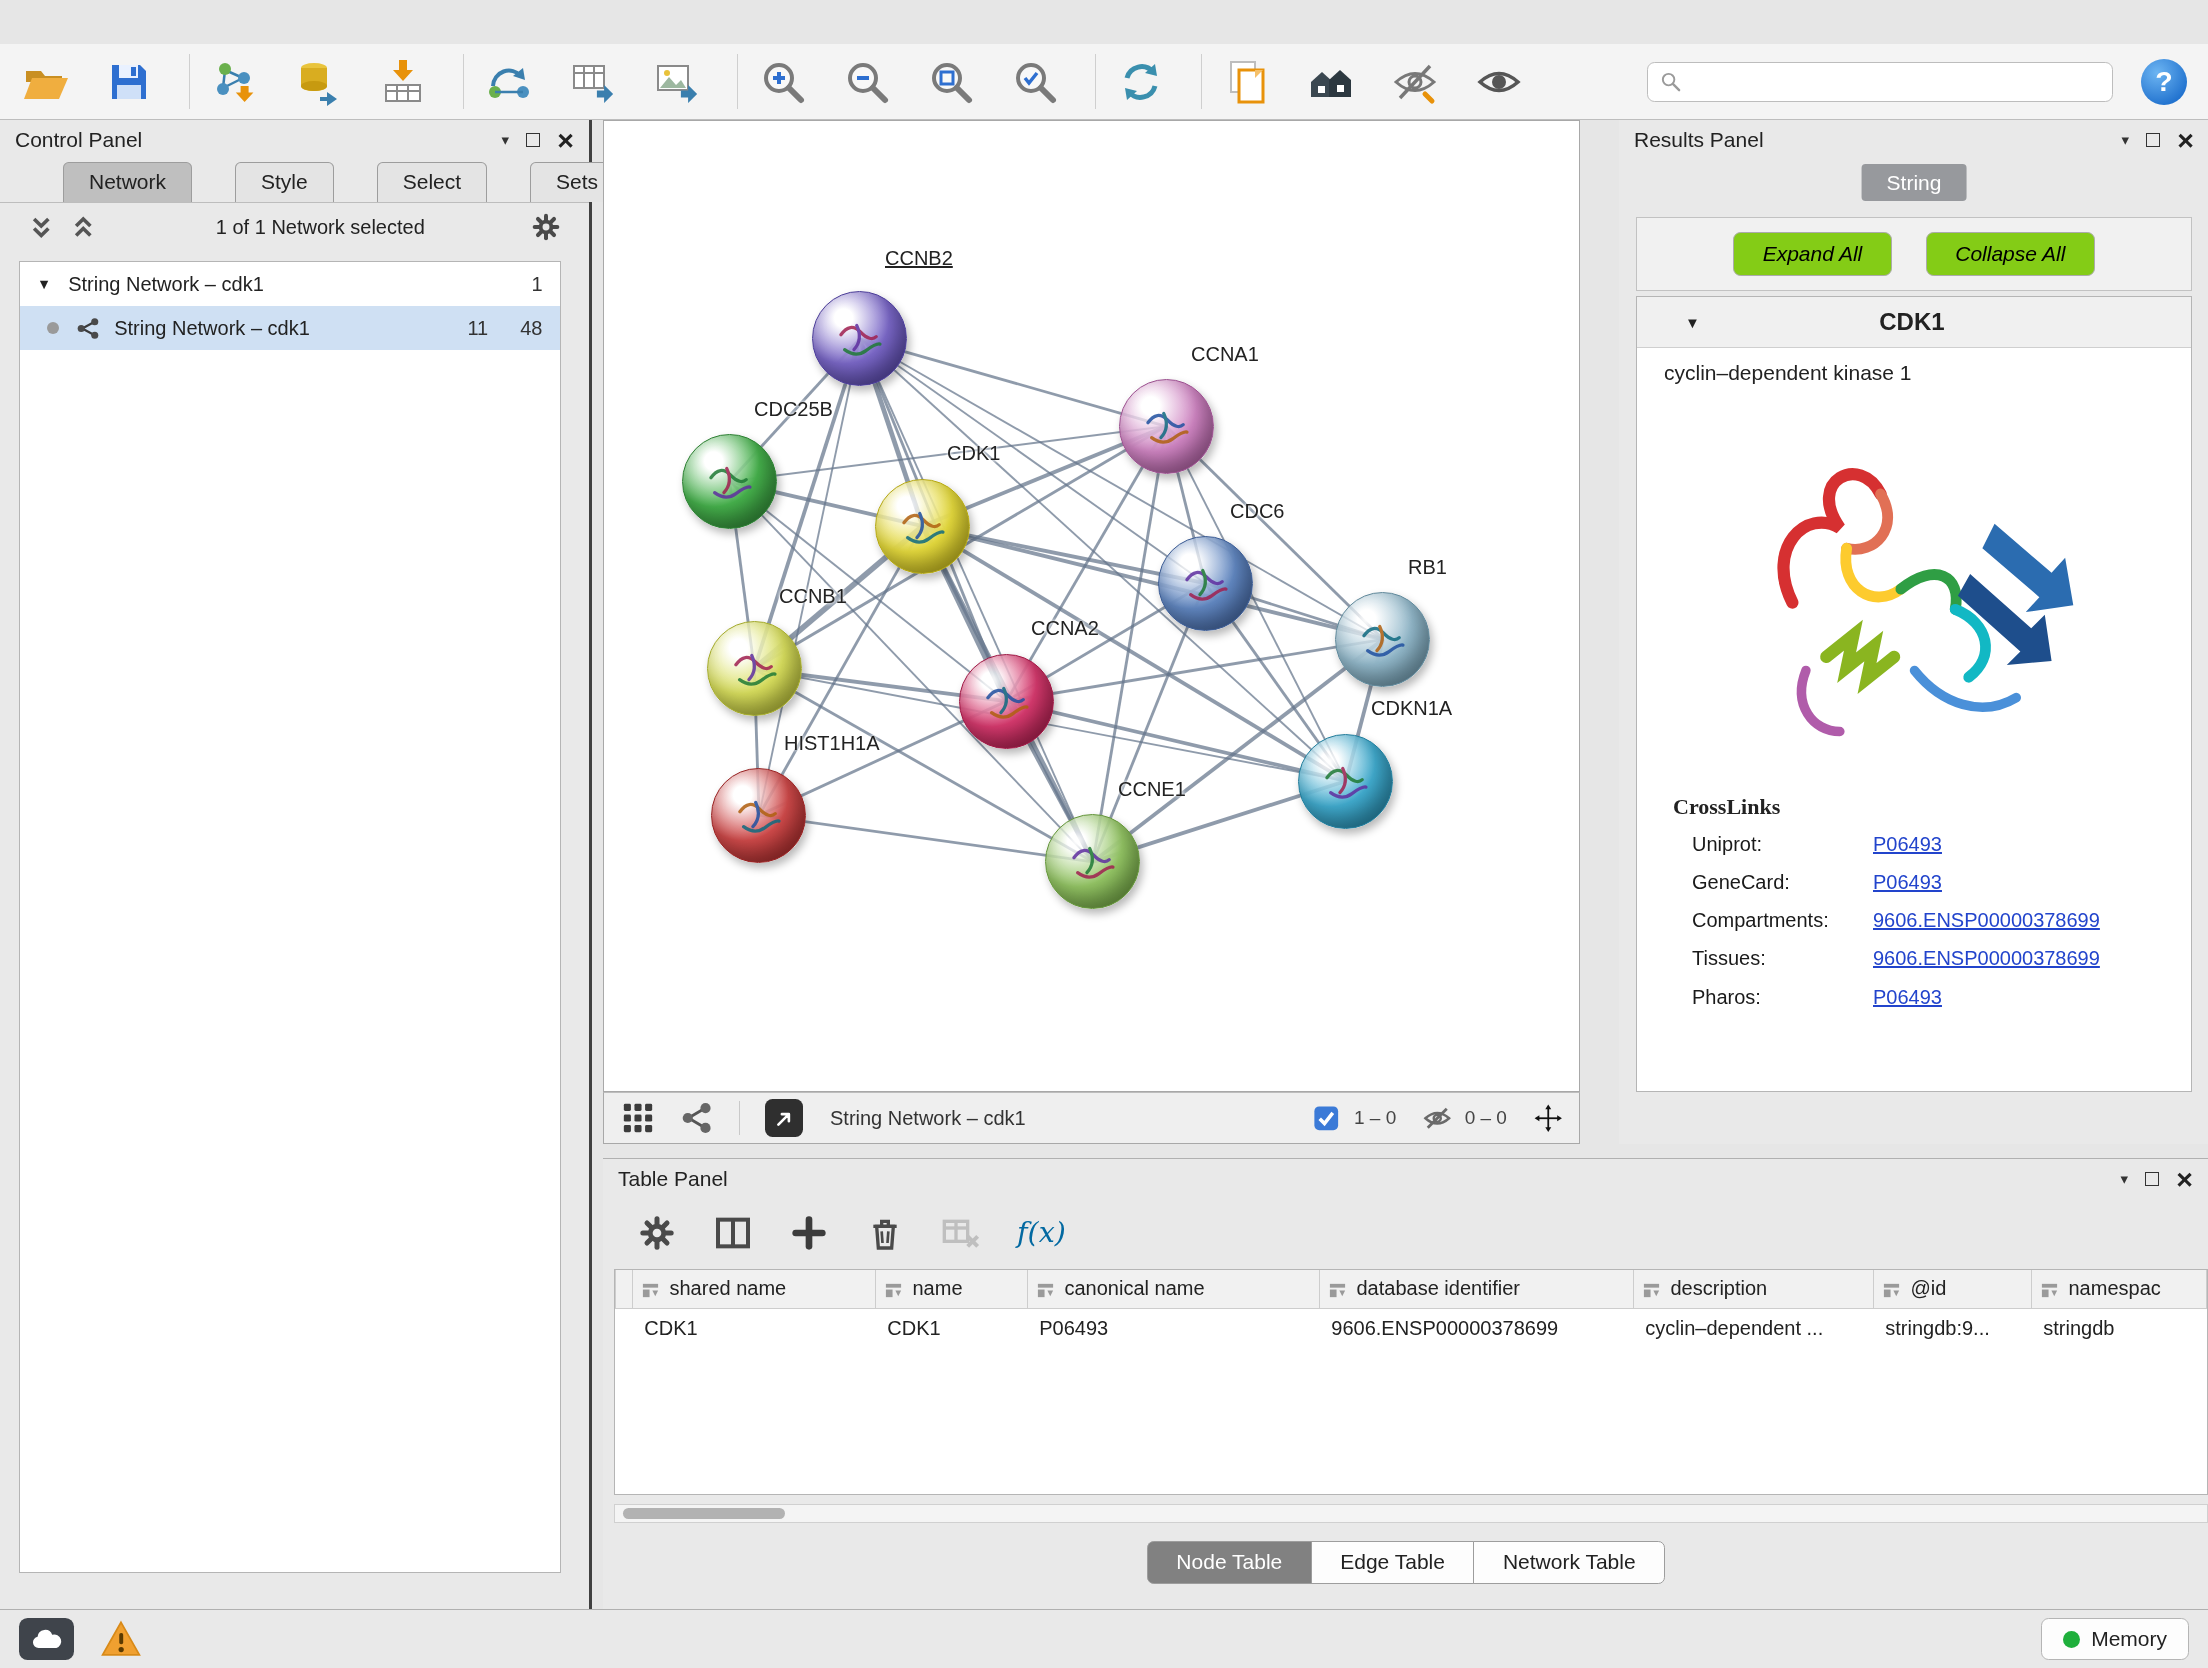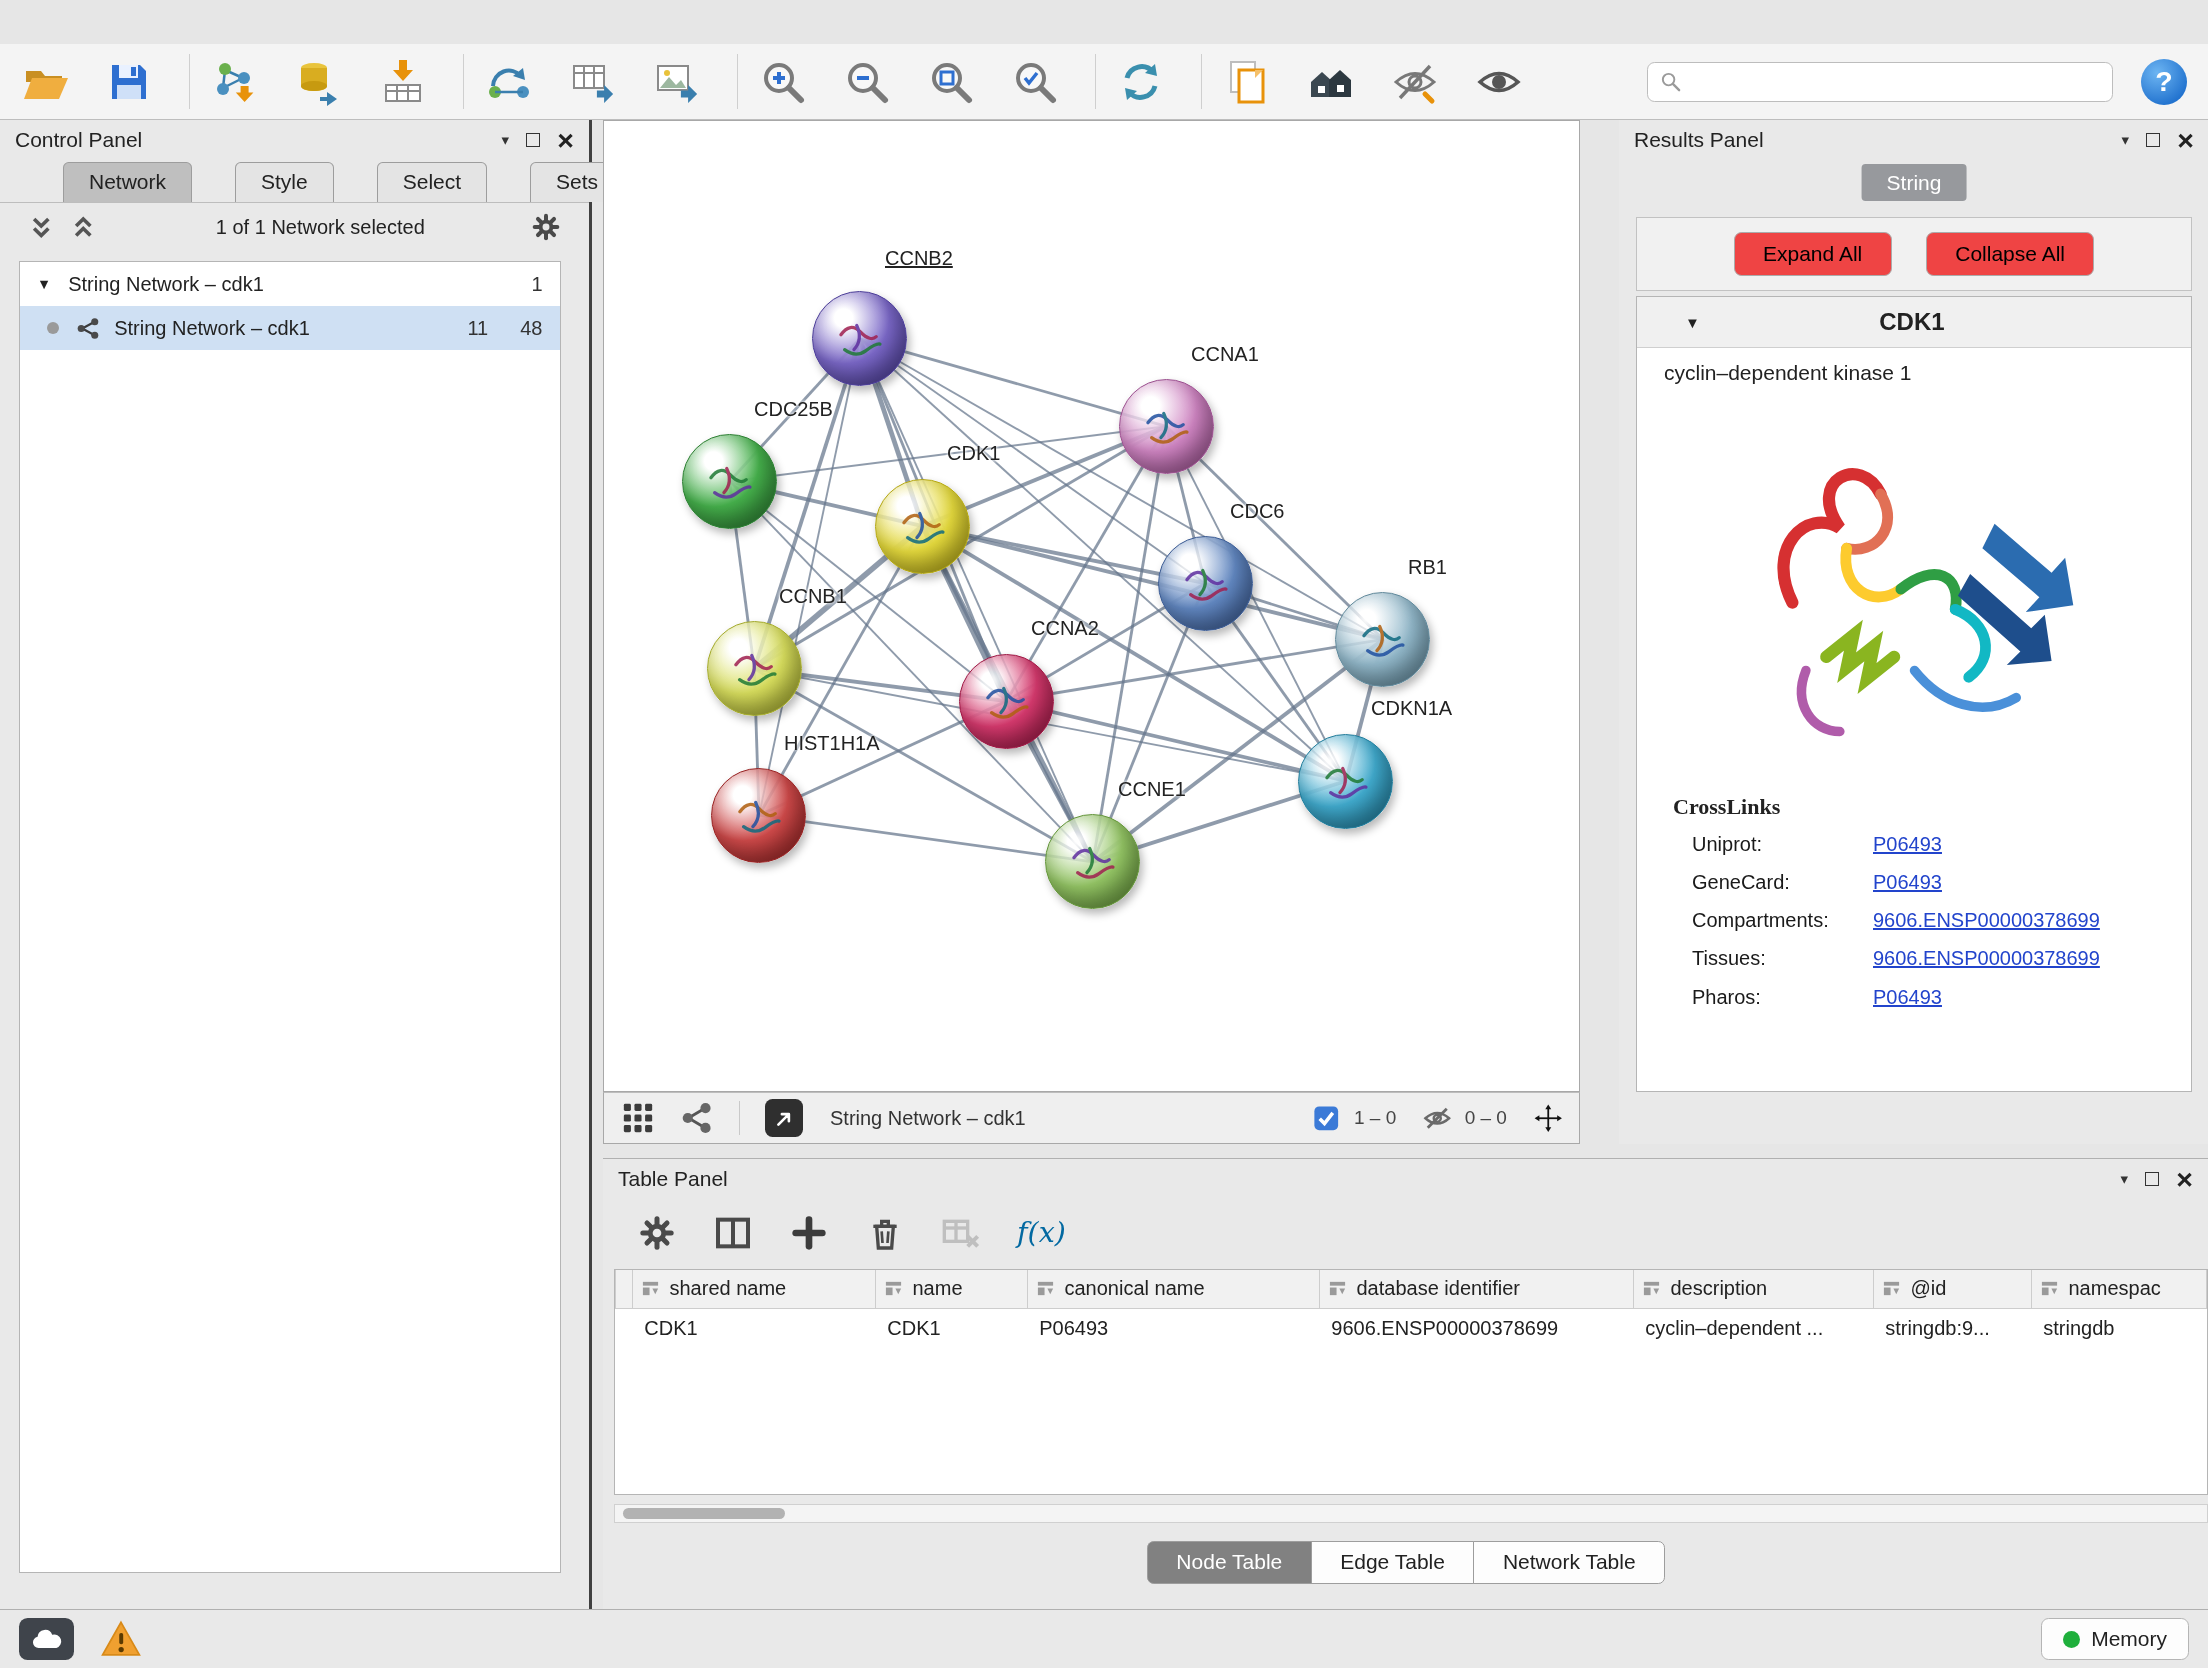--- a/index.html
+++ b/index.html
@@ -76,21 +76,21 @@
   .ns-right { display:flex; align-items:center; gap:13.3px; }
   .ns-count { font-size:19px; color:#444; margin-right:13.3px; }
   .ns-small { width:28.5px; height:28.5px; }
 
   
   .results-panel { position:absolute; left:1619px; top:120px; width:590px; height:1024px; background:#e9e9e9; }
   .rp-badge { position:absolute; left:50%; transform:translateX(-50%); top:44px; background:#97999d; color:#fff;
     font-size:21px; padding:6.7px 25px; border-radius:4px; cursor:pointer; }
   .rp-buttons-box { position:absolute; left:17px; right:17px; top:97px; height:74px; border:1px solid #c2c2c2;
     background:#f1f1f1; display:flex; align-items:center; justify-content:center; gap:34px; }
-  .rp-btn { background:#ef4444; border:1px solid #ababab; border-radius:7.6px; font-size:21px; padding:8.6px 28.5px; cursor:pointer; }
+  .rp-btn { background:#84cc16; border:1px solid #ababab; border-radius:7.6px; font-size:21px; padding:8.6px 28.5px; cursor:pointer;font-style:italic; }
   .rp-protein-panel { position:absolute; left:17px; right:17px; top:176px; bottom:52px; border:1px solid #b5b5b5; background:#fff; }
   .rp-pp-header { height:51px; background:#f0f0f0; border-bottom:1px solid #cfcfcf; display:flex; align-items:center; }
   .rp-pp-caret { font-size:15px; margin-left:48px; cursor:pointer; }
   .rp-pp-name { flex:1; text-align:center; font-weight:bold; font-size:24px; margin-right:67px; }
   .rp-desc { font-size:21px; padding:13.3px 0 0 27px; }
   .rp-structure { display:block; margin:13.3px auto 0 auto; width:409px; height:380px; }
   .rp-crosslinks { font-weight:bold; font-size:22px; padding:15px 0 5.7px 36px; font-family:"Liberation Serif", serif; }
   .rp-linkrow { display:flex; font-size:20px; padding:7.6px 0 7.6px 55px; }
   .rp-linklabel { width:181px; color:#1a1a1a; }
   .rp-linkvalue { color:#2244cc; text-decoration:underline; cursor:pointer; }
@@ -99,21 +99,21 @@
   .table-panel { position:absolute; left:603px; top:1158px; width:1605px; height:451px; background:#e9e9e9;
     border-top:1px solid #b0b0b0; }
   .tp-toolbar { display:flex; align-items:center; height:67px; padding-left:34px; gap:36px; }
   .tp-icon { width:40px; height:40px; cursor:pointer; }
   .tp-fx { font-family:"DejaVu Serif", serif; font-style:italic; font-size:28.5px; color:#0369a1; cursor:default; }
   .tp-table-wrap { position:absolute; left:11.4px; right:0; top:110px; bottom:114px; background:#fff; border:1px solid #b5b5b5; overflow:hidden; }
   table.node-table { border-collapse:collapse; width:100%; table-layout:fixed; }
   .node-table th { background:#f1f1f1; border:1px solid #cdcdcd; border-top:none; font-weight:normal; font-size:20px;
     height:38px; text-align:left; padding:0 7.6px; white-space:nowrap; overflow:hidden; }
   .node-table td { font-size:20px; height:40px; padding:0 11.4px; white-space:nowrap; overflow:hidden; border:none; }
-  .th-inner { display:flex; align-items:center; gap:9.5px; }
+  .th-inner { display:flex; align-items:flex-end; gap:9.5px; }
   .col-icon { width:19px; height:19px; flex:0 0 auto; }
   .tp-hscroll { position:absolute; left:11.4px; right:0; bottom:86px; height:19px; background:#f4f4f4; border:1px solid #d0d0d0; }
   .tp-thumb { position:absolute; left:7.6px; top:2.9px; width:162px; height:11.4px; border-radius:5.7px; background:#b2b2b2; cursor:pointer; }
   .tp-tabs { position:absolute; left:0; right:0; bottom:25px; display:flex; justify-content:center; }
   .tp-tab { font-size:21px; padding:8.6px 28.5px; border:1px solid #9d9d9d; background:#fdfdfd; margin-right:-1px; cursor:pointer; }
   .tp-tab:first-child { border-radius:6.7px 0 0 6.7px; }
   .tp-tab:last-child { border-radius:0 6.7px 6.7px 0; }
   .tp-tab.active { background:#818181; color:#fff; }
 
   

